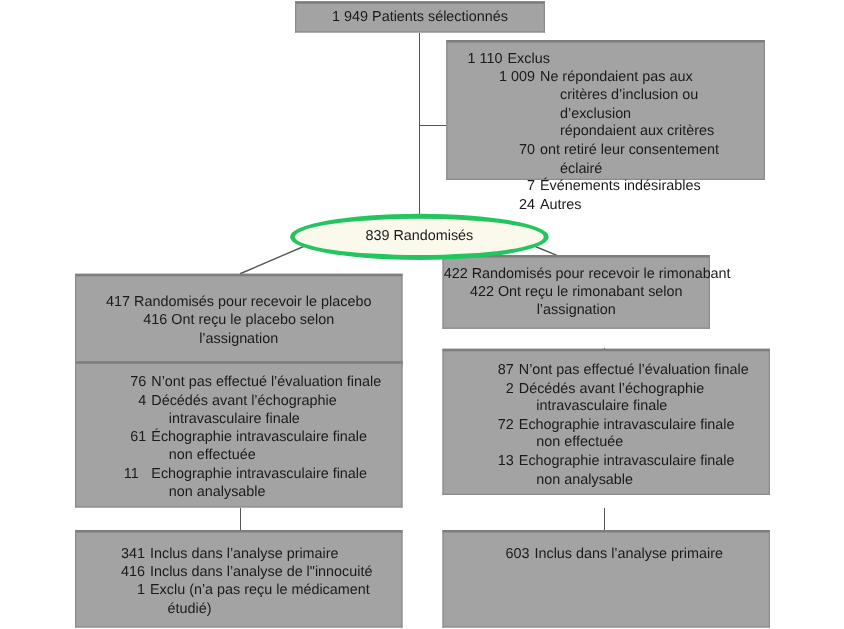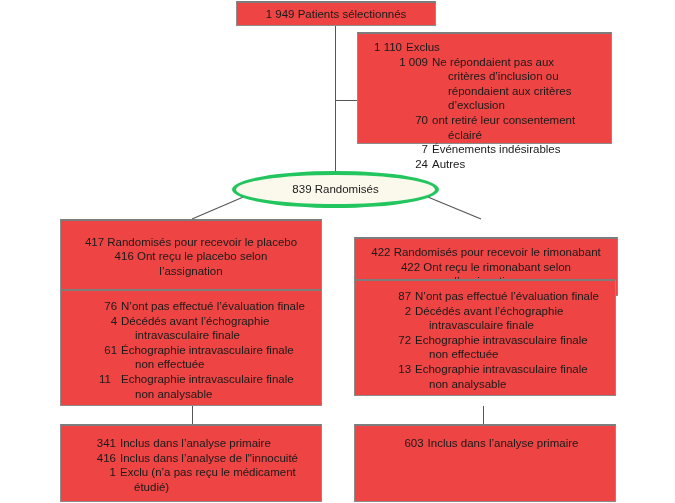--- a/index.html
+++ b/index.html
@@ -6,21 +6,21 @@
   body{
     width:675px;height:503px;position:relative;overflow:hidden;
     font-family:"Liberation Sans","DejaVu Sans",sans-serif;
     color:#1a1a1a;
   }
   #stage{position:absolute;inset:0;}
   svg.connectors{position:absolute;left:0;top:0;width:675px;height:503px;}
 
   .node{
     position:absolute;
-    background:#ef4444;
+    background:#a3a3a3;
     border:1px solid #8c8c8c;
     box-sizing:border-box;
     display:flex;
     flex-direction:column;
     justify-content:center;
   }
   .node.topbar{border-top:2px solid #7d7d7d;}
 
   .ellipse{
     position:absolute;
@@ -79,21 +79,21 @@
 
   <div class="node topbar" style="left:357px;top:32px;width:255px;height:112px;padding:6px 8px 6px 6px;justify-content:flex-start;">
     <div class="lines l1">
       <div class="lrow">
         <span class="num">1 110</span>
         <span class="txt">Exclus</span>
       </div>
       <div style="padding-left:24px;">
           <div class="lrow">
             <span class="num" style="width: 40px; padding-right: 4px;">1 009</span>
-            <span class="txt">Ne répondaient pas aux<div class="cont" style="padding-left: 16px;">critères d’inclusion ou</div><div class="cont" style="padding-left: 16px;">répondaient aux critères</div><div class="cont" style="padding-left: 16px;">d’exclusion</div></span>
+            <span class="txt">Ne répondaient pas aux<div class="cont" style="padding-left: 16px;">critères d’inclusion ou</div><div class="cont" style="padding-left: 16px;">d’exclusion</div><div class="cont" style="padding-left: 16px;">répondaient aux critères</div></span>
           </div>
           <div class="lrow">
             <span class="num" style="width: 40px; padding-right: 4px;">70</span>
             <span class="txt">ont retiré leur consentement<div class="cont" style="padding-left: 16px;">éclairé</div></span>
           </div>
           <div class="lrow">
             <span class="num" style="width: 40px; padding-right: 4px;">7</span>
             <span class="txt">Événements indésirables</span>
           </div>
           <div class="lrow">
@@ -159,21 +159,21 @@
               <div class="lrow">
                 <span class="num" style="width: 30px; padding-right: 4px;">1</span>
                 <span class="txt">Exclu (n’a pas reçu le médicament<div class="cont" style="padding-left: 14px;">étudié)</div></span>
               </div>
             </div>
       </div>
     </div>
       </div>
   </div>
 
-  <div class="node topbar" style="left:354px;top:237px;width:264px;height:59px;">
+  <div class="node topbar" style="left:354px;top:204px;width:214px;height:59px;">
     <div class="ctr">
         <div>422 Randomisés pour recevoir le rimonabant</div>
         <div>422 Ont reçu le rimonabant selon</div>
         <div>l’assignation</div>
       </div>
   </div>
 
   <div class="node topbar" style="left:354px;top:279px;width:262px;height:117px;padding:8px 8px 8px 10px;justify-content:flex-start;">
     <div class="block-wrap">
         <div class="block-inner">

